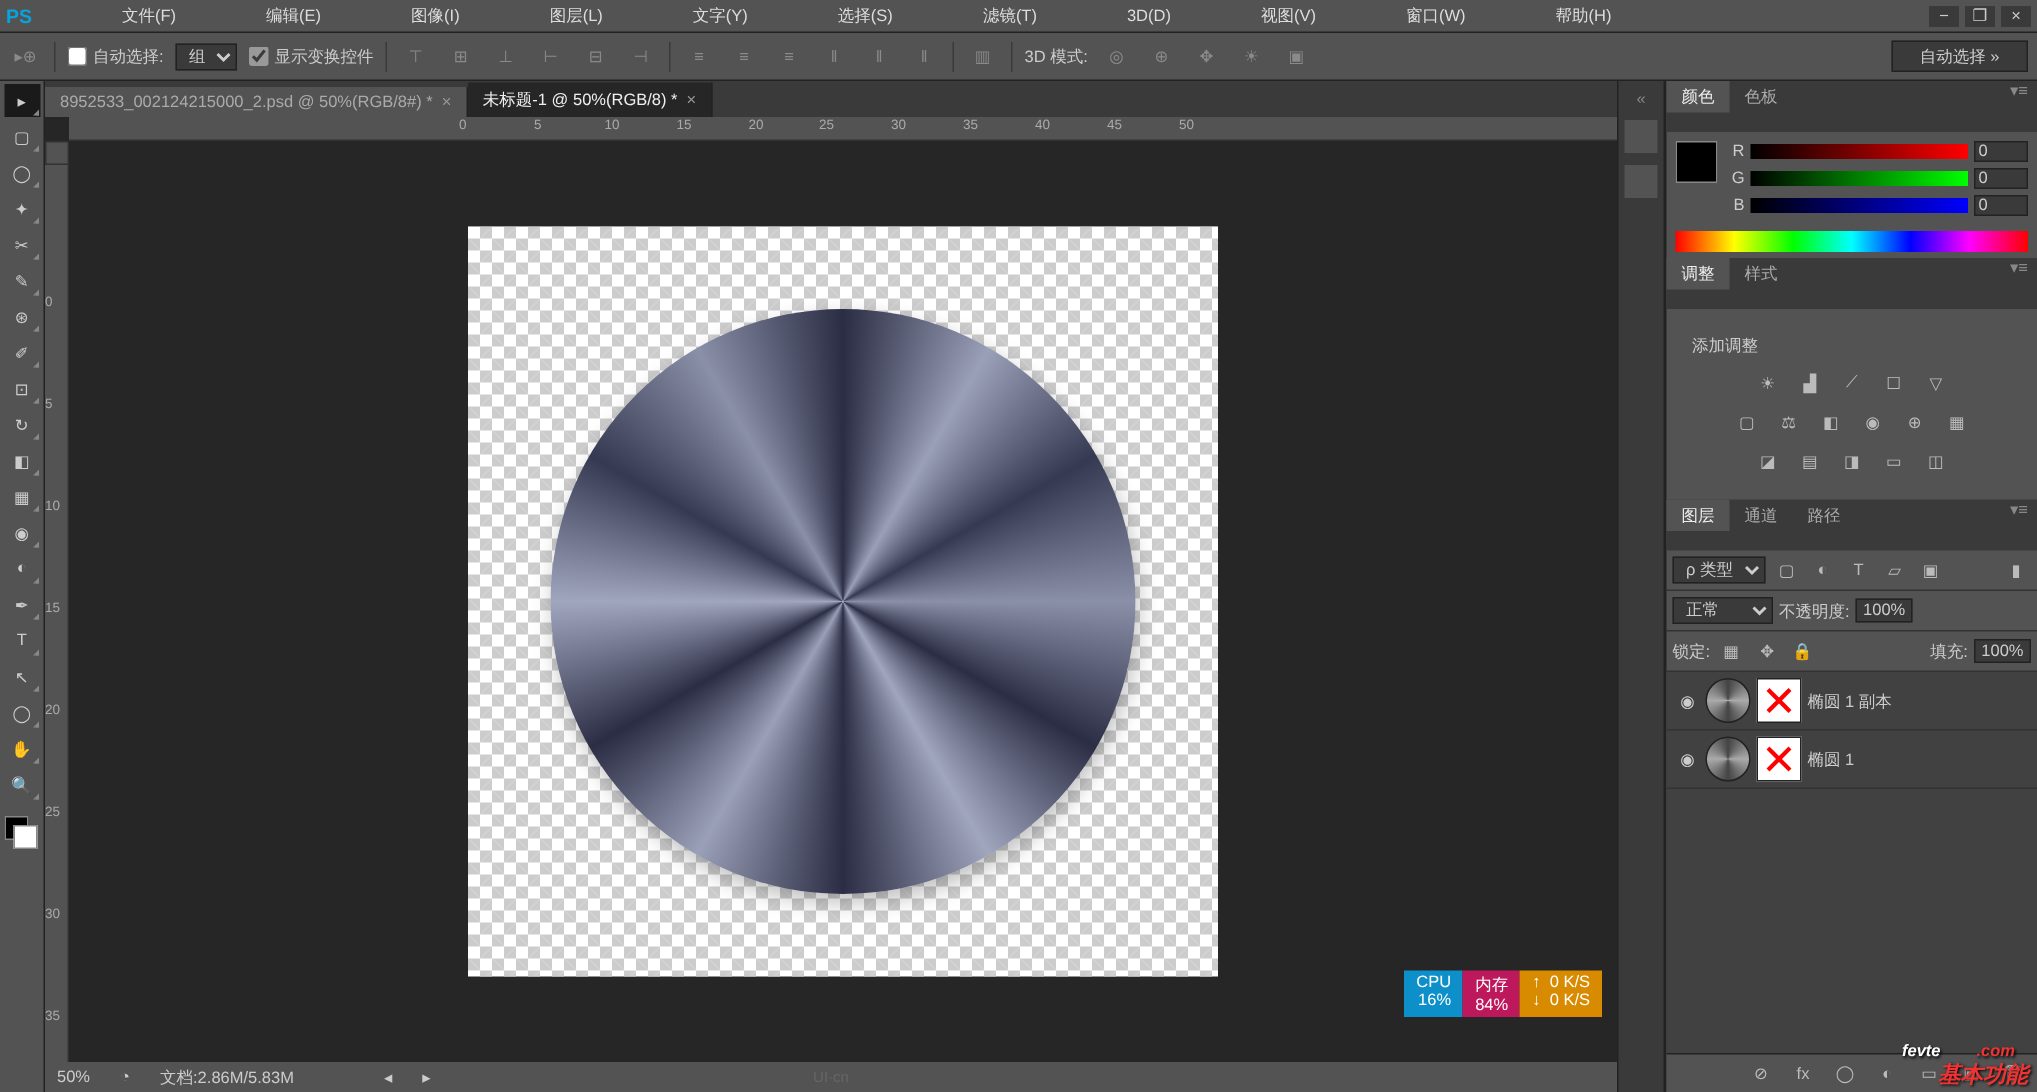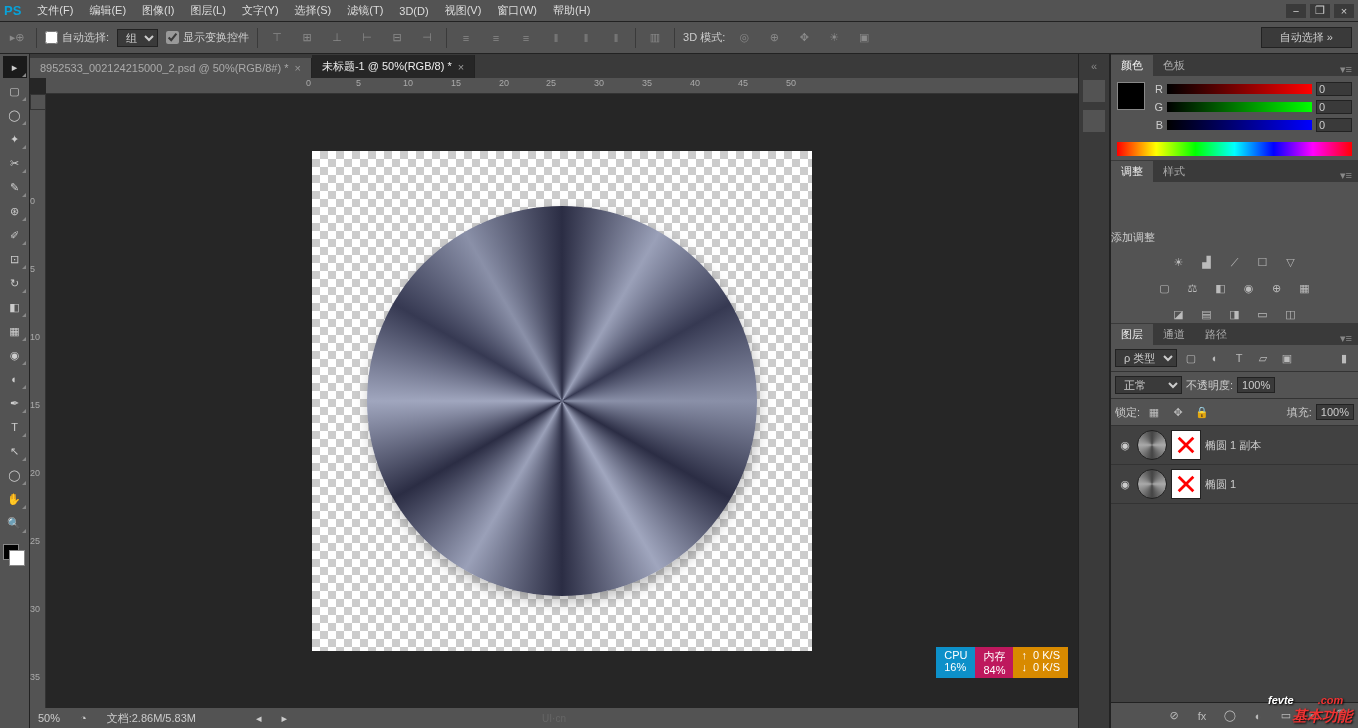--- a/index.html
+++ b/index.html
@@ -1,17 +1,17 @@
 <!DOCTYPE html>
 <html><head>
 <meta charset="utf-8">
 <style>
 * { margin: 0; padding: 0; box-sizing: border-box; font-family: "Microsoft YaHei", Arial, sans-serif; font-size: 11px; user-select: none; }
 body { background: #262626; color: #ccc; width: 1358px; height: 728px; overflow: hidden; position: relative; }
-.menubar { height: 22px; background: #535353; display: flex; align-items: center; padding: 0 4px; border-bottom: 1px solid #222; }
+.menubar { height: 22px; background: #535353; display: flex; align-items: center; padding: 0 4px; border-bottom: 1px solid #222; gap: 44px; }
 .logo { color: #08a3da; font-weight: bold; font-size: 13px; margin-right: 8px; }
 .menubar .menu-item { color: #ddd; padding: 0 8px; cursor: pointer; }
 .win-controls { margin-left: auto; display: flex; gap: 4px; }
 .win-controls span { width: 20px; height: 14px; background: #3a3a3a; display: flex; align-items: center; justify-content: center; color: #ccc; }
 .options-bar { height: 32px; background: #535353; display: flex; align-items: center; padding: 0 6px; border-bottom: 1px solid #222; gap: 8px; }
 .options-bar .sep { width: 1px; height: 20px; background: #3a3a3a; }
 .opt-select { background: #3a3a3a; border: 1px solid #222; color: #ccc; padding: 1px 4px; font-size: 11px; }
 .chk { display: flex; align-items: center; gap: 4px; }
 .chk input { accent-color: #999; }
 .icon-btn { width: 22px; height: 22px; display: flex; align-items: center; justify-content: center; color: #8a8a8a; }
@@ -35,42 +35,42 @@
 .canvas-viewport { flex: 1; display: flex; align-items: center; justify-content: center; margin-left: 16px; position: relative; }
 .canvas-doc { width: 500px; height: 500px; background-image:
   linear-gradient(45deg,#ccc 25%,transparent 25%),linear-gradient(-45deg,#ccc 25%,transparent 25%),
   linear-gradient(45deg,transparent 75%,#ccc 75%),linear-gradient(-45deg,transparent 75%,#ccc 75%);
   background-size: 16px 16px; background-position: 0 0,0 8px,8px -8px,-8px 0; background-color: #fff;
   display: flex; align-items: center; justify-content: center; position: relative; }
 .metal-circle { width: 390px; height: 390px; border-radius: 50%;
   background: conic-gradient(from 0deg,#2b2d44,#9aa0b8,#363952,#8a90a8,#2b2d44,#a0a6be,#2b2d44,#9aa0b8,#2b2d44,#a0a6be,#363952,#8a90a8,#2b2d44);
   box-shadow: 2px 6px 14px rgba(0,0,0,0.25); }
 .perf-widget { position: absolute; right: 10px; bottom: 30px; display: flex; font-size: 10px; }
-.perf-col { padding: 2px 8px; text-align: left; }
+.perf-col { padding: 2px 8px; text-align: right; }
 .perf-cpu { background: #0d90c9; color: #fff; }
 .perf-mem { background: #be185d; color: #fff; }
 .perf-disk { background: #d88a00; color: #fff; }
 .statusbar { height: 20px; background: #535353; display: flex; align-items: center; padding: 0 8px; gap: 20px; font-size: 10px; color: #ccc; }
 .right-panels { width: 248px; background: #535353; display: flex; flex-direction: column; border-left: 1px solid #222; }
-.panel-tabs { height: 22px; background: #3a3a3a; display: flex; align-items: flex-end; }
+.panel-tabs { height: 34px; background: #3a3a3a; display: flex; align-items: flex-start; }
 .panel-tab { padding: 3px 10px; color: #aaa; }
 .panel-tab.active { background: #535353; color: #eee; }
 .panel-menu-icon { margin-left: auto; padding: 0 6px; color: #888; }
 .color-panel { padding: 6px; display: flex; gap: 6px; }
 .color-swatch-big { width: 28px; height: 28px; background: #000; border: 1px solid #888; }
 .sliders { flex: 1; display: flex; flex-direction: column; gap: 4px; }
 .slider-row { display: flex; align-items: center; gap: 4px; }
 .slider-row .lab { width: 12px; text-align: right; }
 .slider-track { flex: 1; height: 10px; position: relative; }
 .slider-r { background: linear-gradient(to right,#000,#f00); }
 .slider-g { background: linear-gradient(to right,#000,#0f0); }
 .slider-b { background: linear-gradient(to right,#000,#00f); }
 .slider-val { width: 36px; background: #3a3a3a; border: 1px solid #222; padding: 0 2px; }
 .hue-strip { height: 14px; margin: 4px 6px; background: linear-gradient(to right,red,yellow,lime,cyan,blue,magenta,red); }
-.adjust-panel { padding: 0; margin-top: 48px; }
+.adjust-panel { padding: 17px; }
 .adjust-grid { display: flex; justify-content: center; gap: 8px; margin-top: 8px; }
 .adj-icon { width: 20px; height: 18px; color: #bbb; display: flex; align-items: center; justify-content: center; }
 .layers-panel { flex: 1; display: flex; flex-direction: column; }
 .layer-toolbar { display: flex; align-items: center; gap: 4px; padding: 4px; border-bottom: 1px solid #333; }
 .layer-toolbar2 { display: flex; align-items: center; gap: 4px; padding: 4px; border-bottom: 1px solid #333; font-size: 10px; }
 .layer-list { flex: 1; background: #414141; overflow: auto; }
 .layer-row { display: flex; align-items: center; gap: 4px; padding: 4px 6px; border-bottom: 1px solid #333; }
 .eye { width: 16px; text-align: center; }
 .layer-thumb { width: 30px; height: 30px; background: #888; border: 1px solid #222; border-radius: 50%; background: conic-gradient(#444,#aaa,#444,#aaa,#444); }
 .mask-thumb { width: 30px; height: 30px; background: #fff; border: 1px solid #222; display: flex; align-items: center; justify-content: center; }

